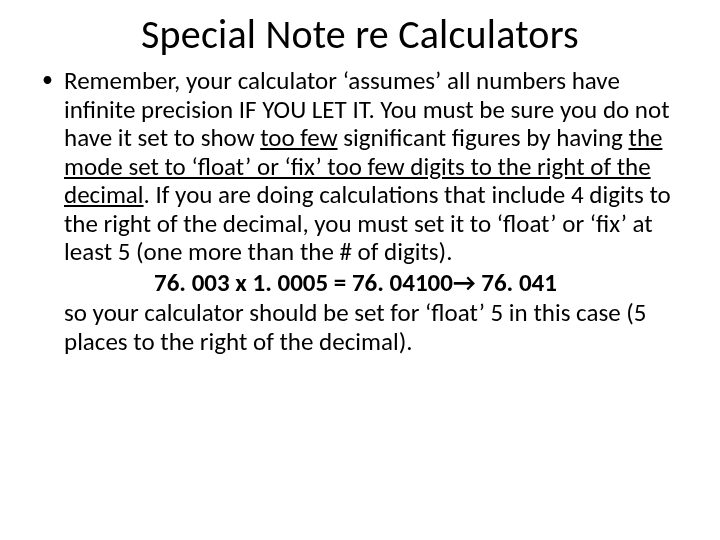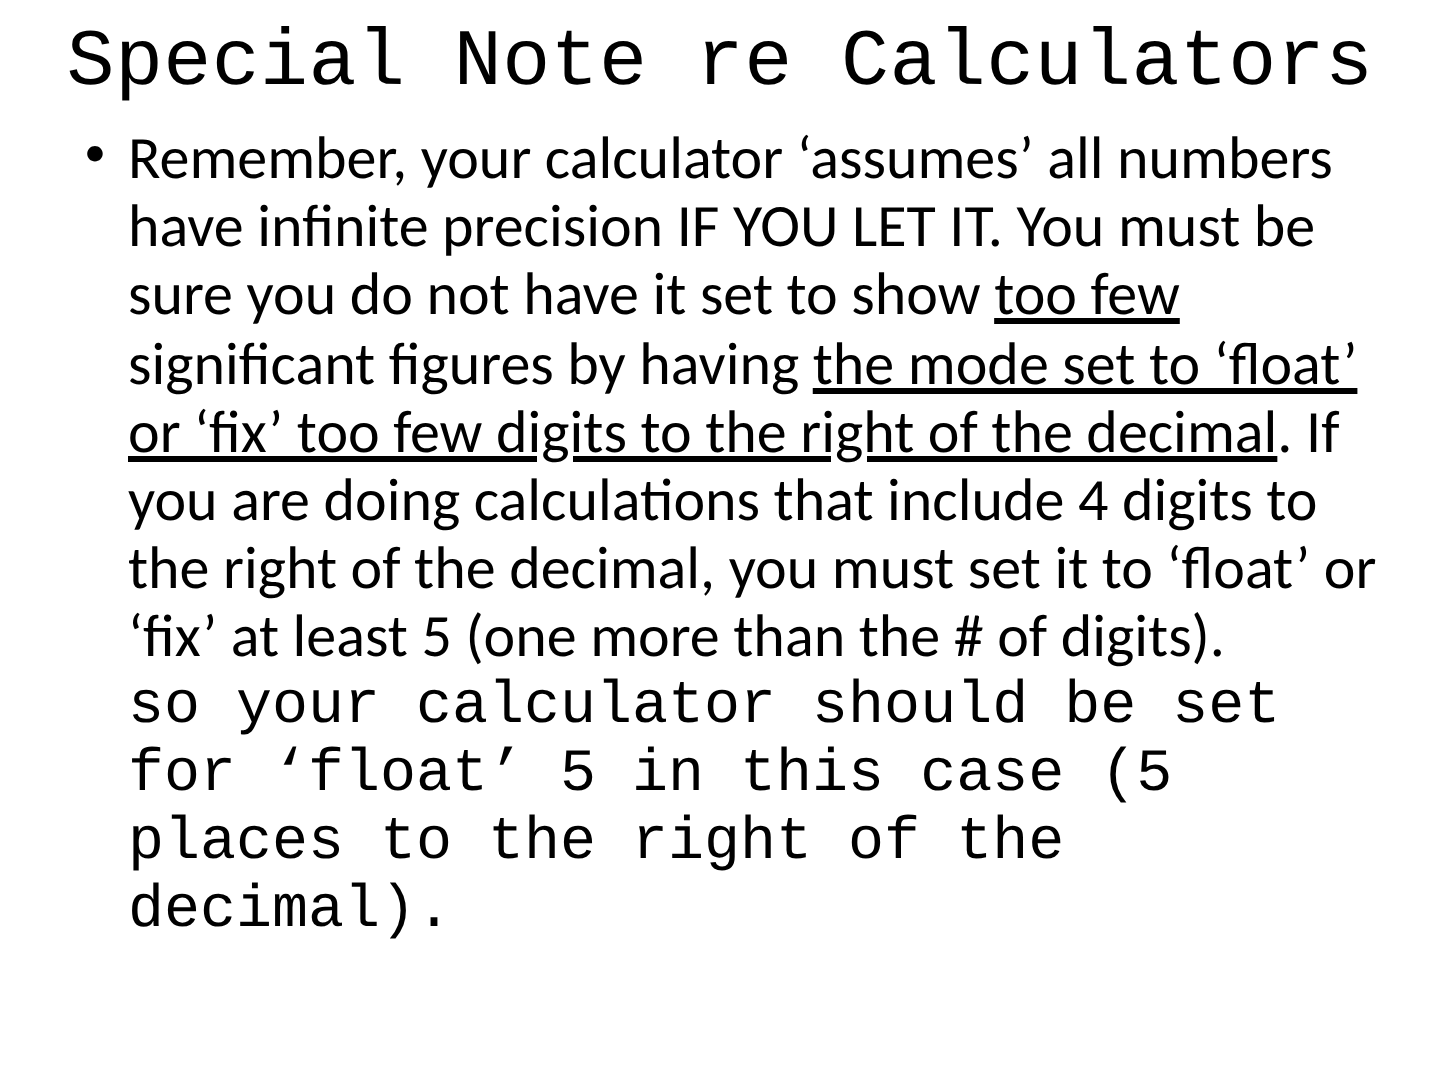--- a/index.html
+++ b/index.html
@@ -16,27 +16,26 @@
     width: 720px;
     height: 540px;
     padding: 10px 30px 20px 30px;
   }
   .title {
     text-align: center;
     font-size: 40px;
     font-weight: 400;
     margin: 0 0 8px 0;
     letter-spacing: 0.2px;
-    font-family: Liberation Mono, monospace;
   }
   ul.body {
     margin: 0;
     padding: 0 0 0 34px;
     list-style: none;
-    font-size: 30px;
+    font-size: 25px;
     line-height: 1.14;
   }
   ul.body > li {
     position: relative;
     margin-bottom: 2px;
   }
   ul.body > li::before {
     content: "•";
     position: absolute;
     left: -22px;
@@ -46,27 +45,27 @@
   .u { text-decoration: underline; }
   .eq {
     display: block;
     font-weight: 700;
     text-align: left;
     padding-left: 90px;
     margin: 2px 0;
   }
   .cont {
     display: block;
-    font-family: Liberation Mono, monospace;
   }
 </style>
 </head>
 <body>
 
 <div class="slide">
   <h1 class="title">Special Note re Calculators</h1>
   <ul class="body">
     <li>
       <span>Remember, your calculator ‘assumes’ all numbers have infinite precision IF YOU LET IT.  You must be sure you do not have it set to show </span><span class="u">too few</span><span> significant figures by having </span><span class="u">the mode set to ‘float’ or ‘fix’ too few digits to the right of the decimal</span><span>.  If you are doing calculations that include 4 digits to the right of the decimal, you must set it to ‘float’ or ‘fix’ at least 5 (one more than the # of digits).</span>
+      <span class="eq">76. 003 x 1. 0005 = 76. 04100→ 76. 041</span>
       <span class="cont">so your calculator should be set for ‘float’ 5 in this case (5 places to the right of the decimal).</span>
     </li>
   </ul>
 </div>
 
 </body></html>

